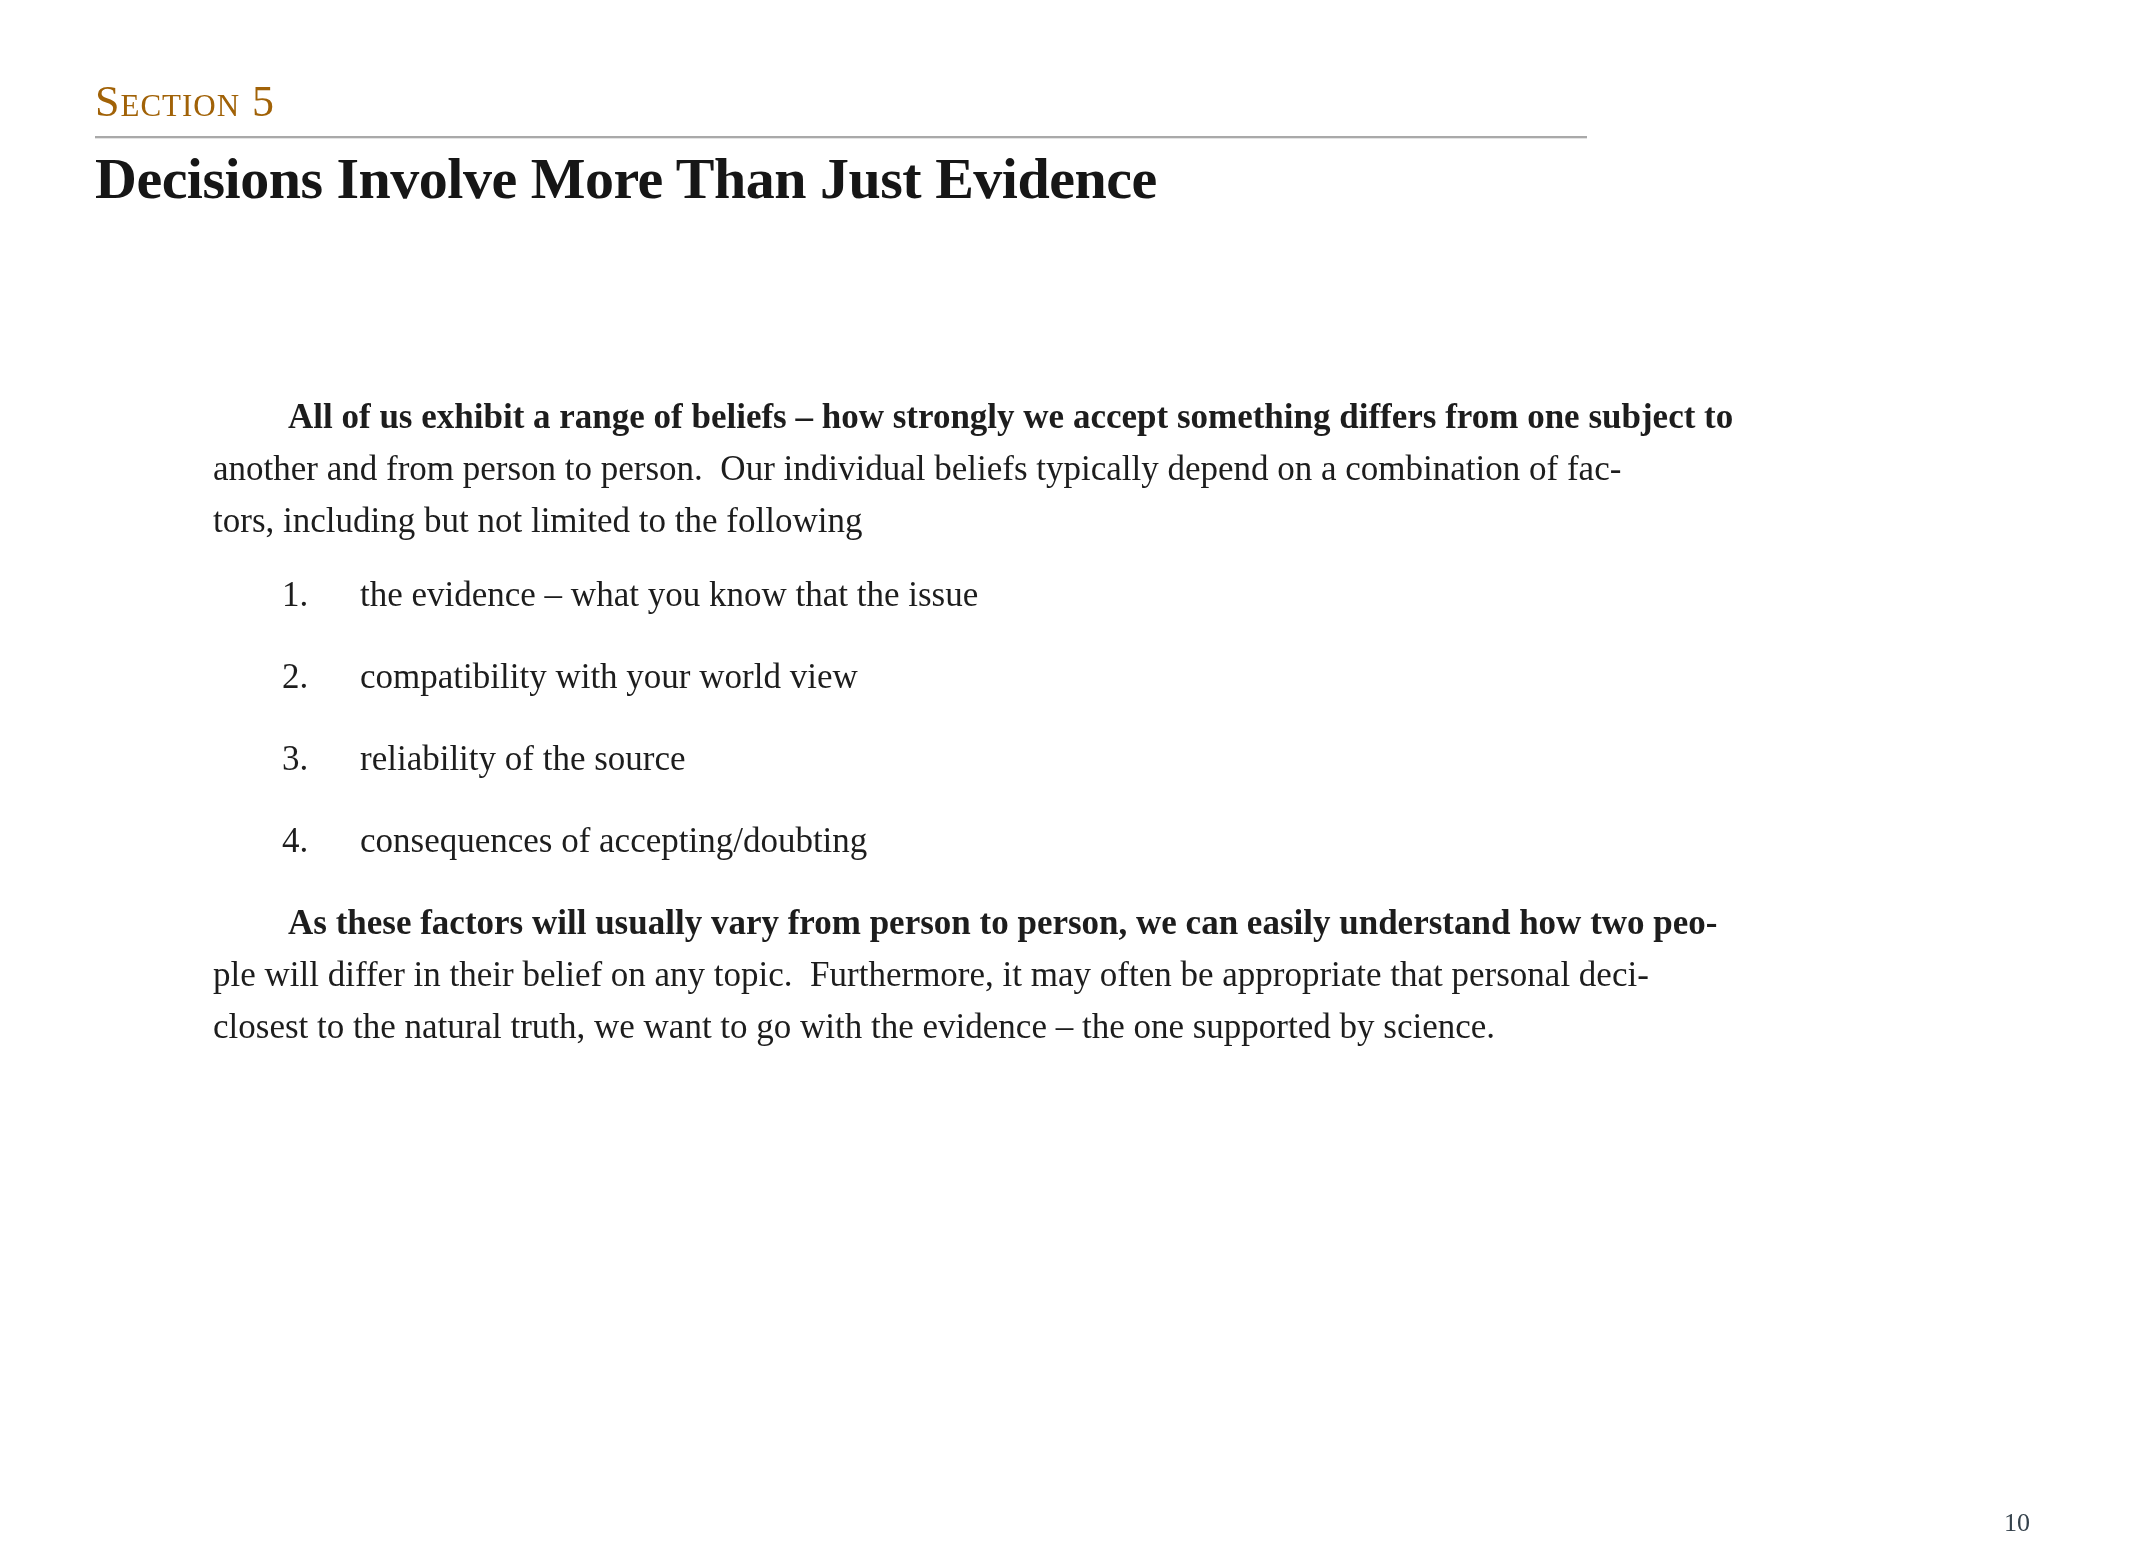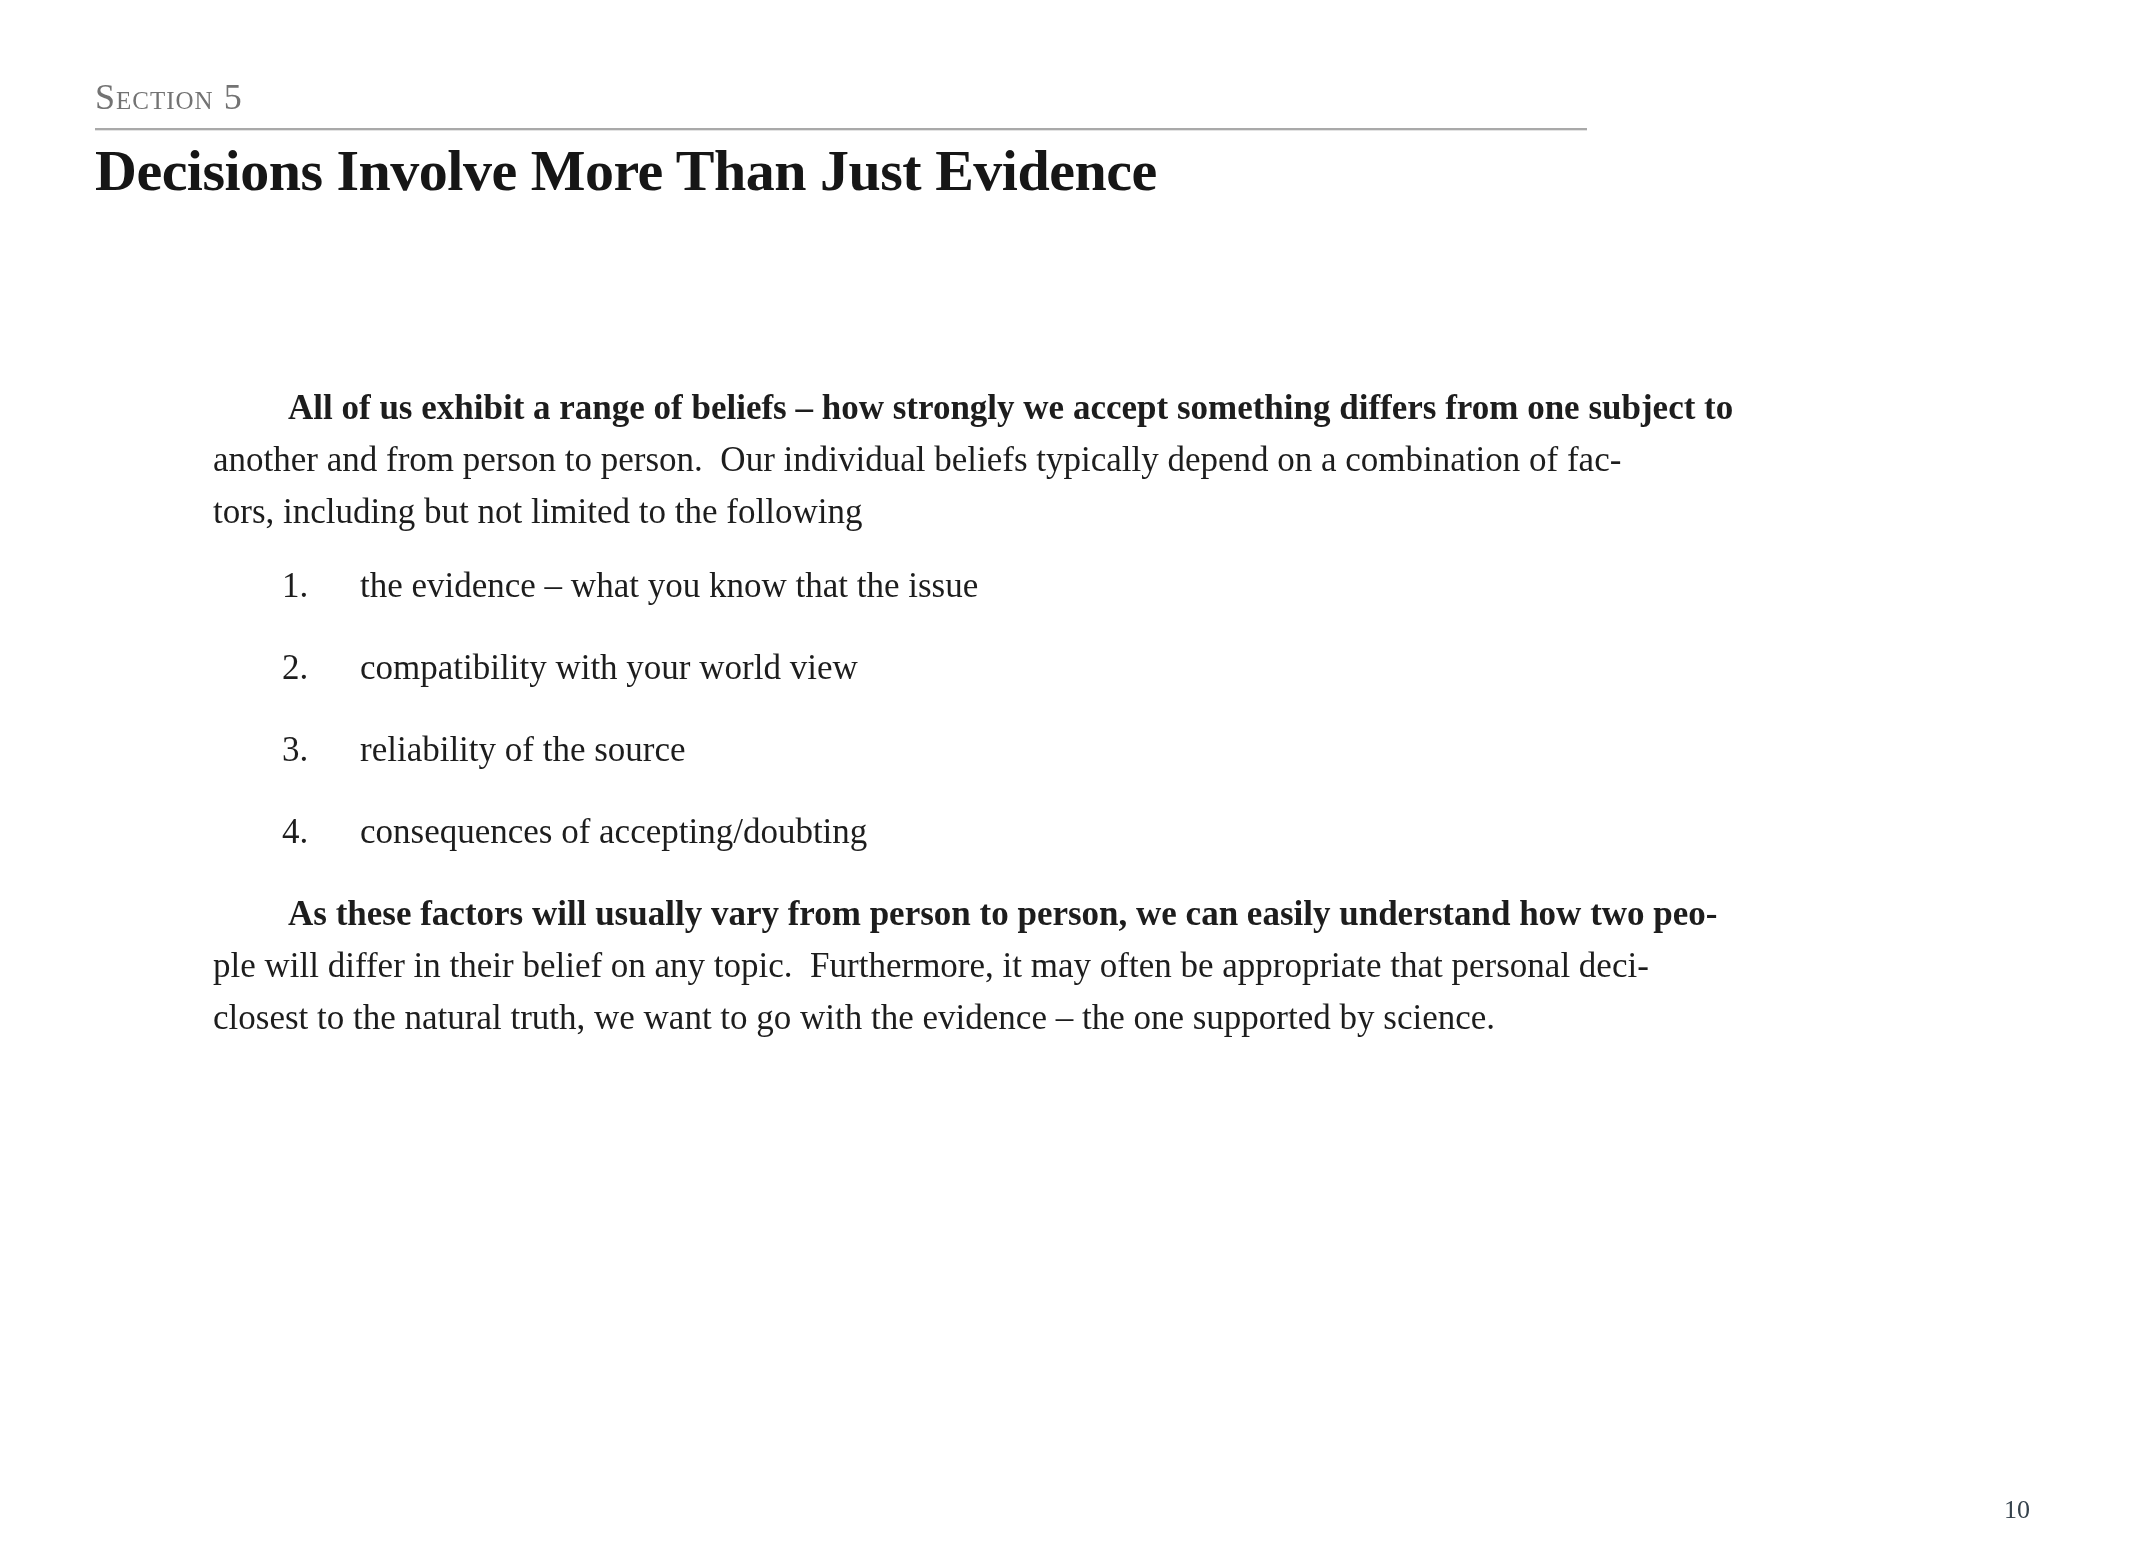--- a/index.html
+++ b/index.html
@@ -6,24 +6,24 @@
   .page {
     position:relative;
     width:2133px; height:1558px;
     background:#ffffff;
     font-family:"Liberation Serif","DejaVu Serif",serif;
     color:#1d1d1d;
     overflow:hidden;
   }
   header { margin:78px 0 0 95px; width:1492px; }
   .section-label {
-    font-size:36px;
+    font-size:44px;
     font-variant:small-caps;
     letter-spacing:1px;
-    color:#737373;
+    color:#a16207;
     line-height:1.1;
     margin-top:28px;
   }
   .rule {
     margin-top:10px;
     height:0;
     border-top:2px solid #a9a9a9;
     border-bottom:1px solid #e3e3e3;
   }
   h1.title {
@@ -47,21 +47,21 @@
   .li {
     position:relative;
     padding-left:147px;
     margin-bottom:30px;
     line-height:52px;
   }
   .li .num { position:absolute; left:69px; top:0; }
   .para2 { margin-top:16px; }
   .pageno {
     position:absolute;
-    right:103px; bottom:33px;
+    right:103px; bottom:20px;
     font-size:26px;
     color:#35424c;
   }
 </style>
 </head>
 <body>
 
 <div class="page">
 
   <header>

